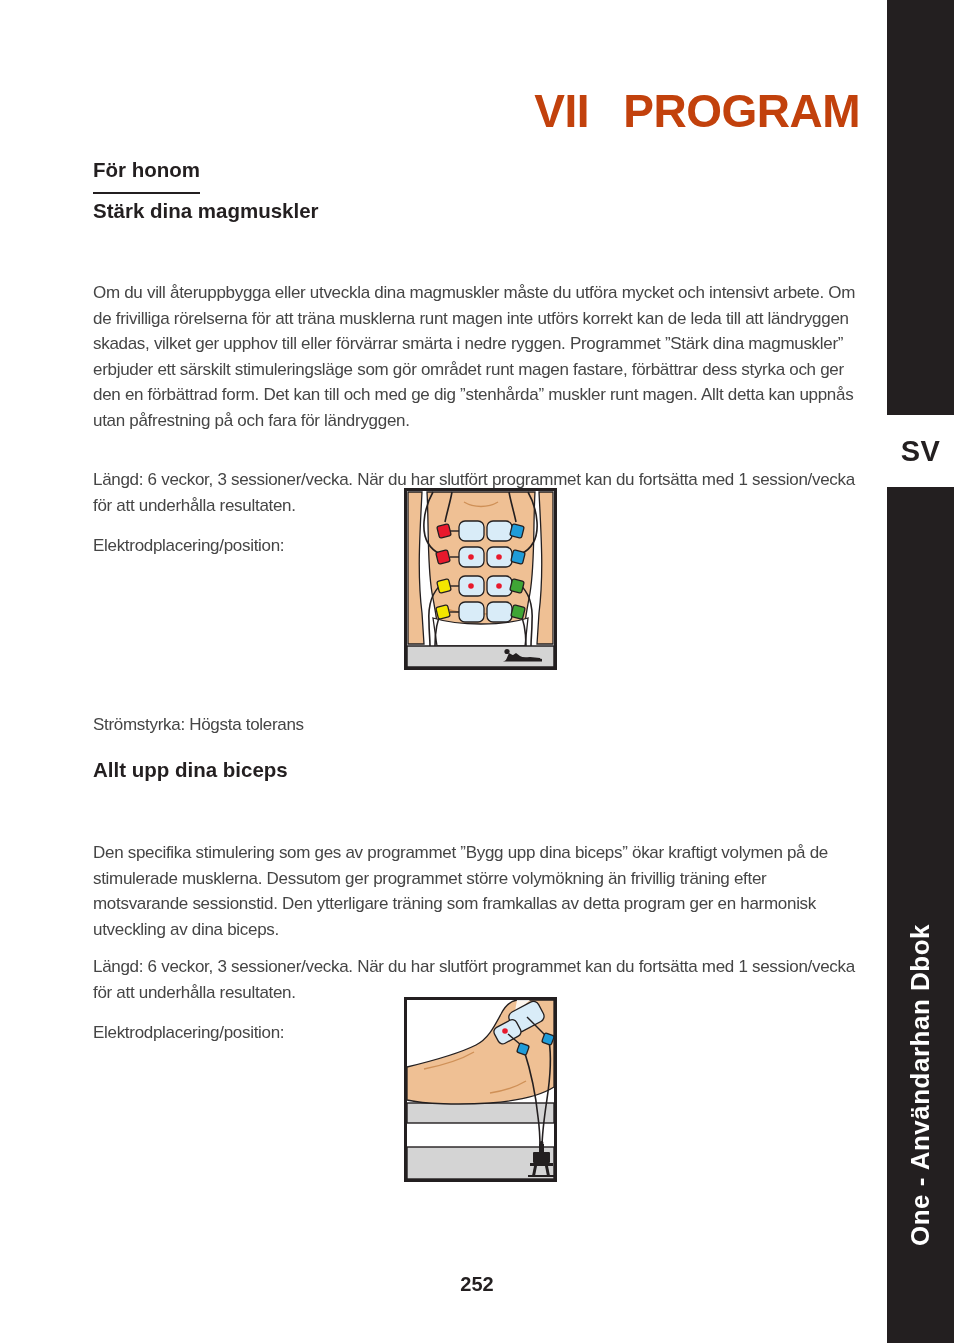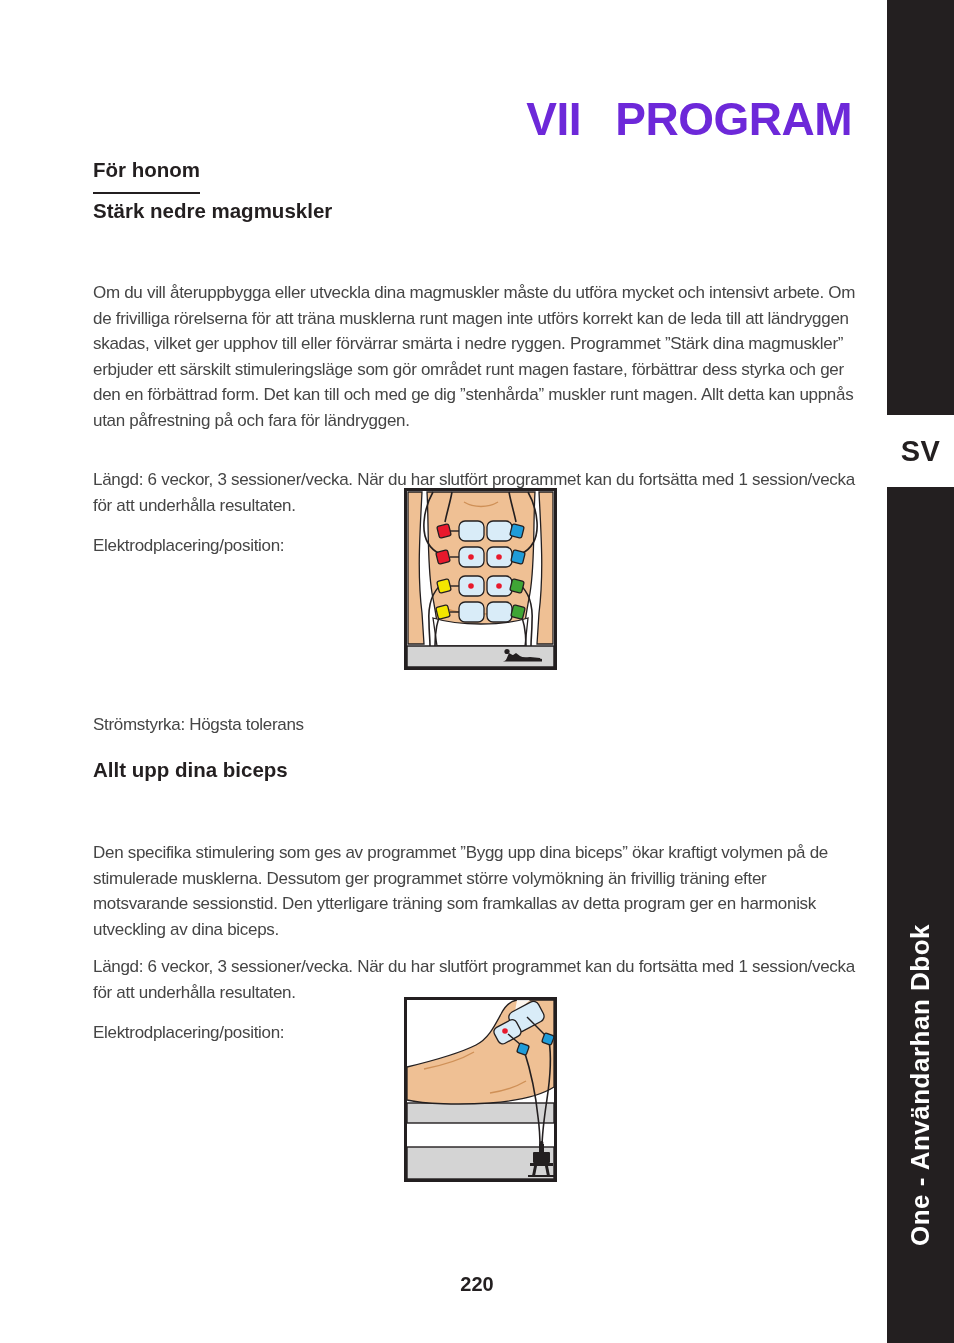--- a/index.html
+++ b/index.html
@@ -17,22 +17,22 @@
     font-weight:bold; font-size:29px; color:#231f20; letter-spacing:0.5px;
   }
   .spine-wrap { position:absolute; left:887px; top:915px; width:67px; height:340px;
     display:flex; align-items:center; justify-content:center; }
   .spine-wrap span {
     writing-mode:vertical-rl; transform:rotate(180deg);
     color:#ffffff; font-weight:bold; font-size:26px; white-space:nowrap; letter-spacing:0.5px;
   }
 
   .title {
-    position:absolute; top:84px; right:94px; margin:8px;
-    font-size:46px; font-weight:bold; color:#6d28d9; word-spacing:22px; letter-spacing:-0.5px;
+    position:absolute; top:84px; right:94px; margin:0;
+    font-size:46px; font-weight:bold; color:#c2410c; word-spacing:22px; letter-spacing:-0.5px;
   }
 
   .kicker {
     position:absolute; left:93px; top:158px;
     font-size:20.5px; font-weight:bold; color:#231f20;
   }
   .kicker span { border-bottom:2.5px solid #231f20; padding-bottom:11px; }
 
   .subheading {
     position:absolute; left:93px; font-size:20.5px; font-weight:bold; color:#231f20;
@@ -67,21 +67,21 @@
   <div class="spine-wrap">
     <span>One - Användarhan Dbok</span>
   </div>
 
   <h1 class="title">VII PROGRAM</h1>
 
   <div class="kicker">
     <span>För honom</span>
   </div>
 
-  <div class="subheading" style="top:199px">Stärk nedre magmuskler</div>
+  <div class="subheading" style="top:199px">Stärk dina magmuskler</div>
 
   <div class="para" style="top:236px">Om du vill återuppbygga eller utveckla dina magmuskler måste du utföra mycket och intensivt arbete. Om de frivilliga rörelserna för att träna musklerna runt magen inte utförs korrekt kan de leda till att ländryggen skadas, vilket ger upphov till eller förvärrar smärta i nedre ryggen. Programmet ”Stärk dina magmuskler” erbjuder ett särskilt stimuleringsläge som gör området runt magen fastare, förbättrar dess styrka och ger den en  förbättrad form. Det kan till och med ge dig ”stenhårda” muskler runt magen. Allt detta kan uppnås utan påfrestning på och fara för ländryggen.</div>
 
   <div class="para" style="top:423px">Längd: 6 veckor, 3 sessioner/vecka. När du har slutfört programmet kan du fortsätta med 1 session/vecka för att underhålla resultaten.</div>
 
   <div class="line" style="top:489px">Elektrodplacering/position:</div>
 
   <div class="figure" style="top:488px">
     <svg width="153" height="182" viewBox="0 0 153 182">
 
@@ -196,15 +196,15 @@
         <path d="M130,169 L128,179 L131,179 L133,169 Z"></path>
         <path d="M144,169 L146,179 L143,179 L141,169 Z"></path>
         <rect x="124" y="178" width="26" height="2"></rect>
       </g>
 
       <rect x="1.5" y="1.5" width="150" height="182" fill="none" stroke="#231f20" stroke-width="3"></rect>
     </svg>
   </div>
 
 
-  <div class="page-number">220</div>
+  <div class="page-number">252</div>
 
 </div>
 
 </body></html>

